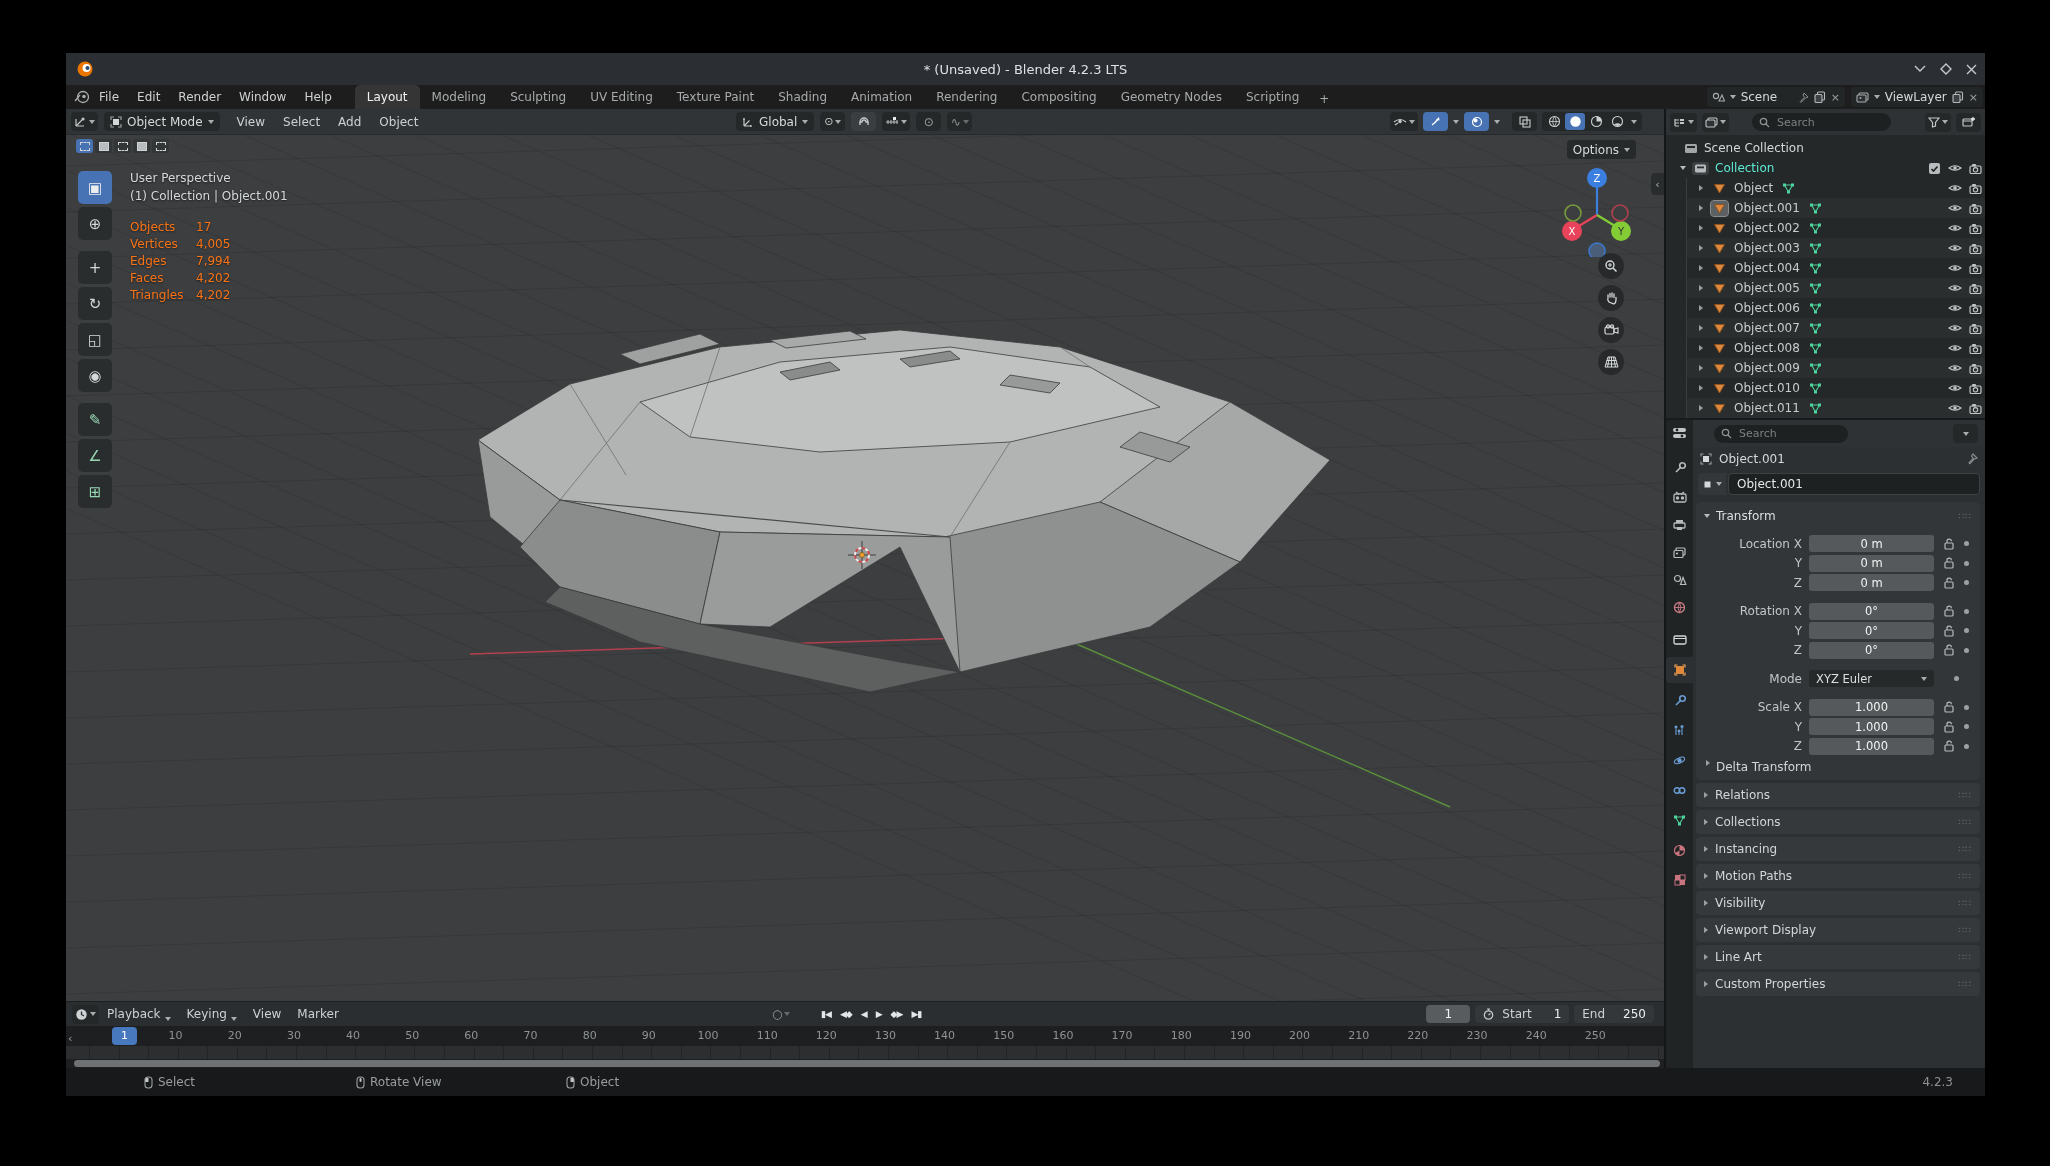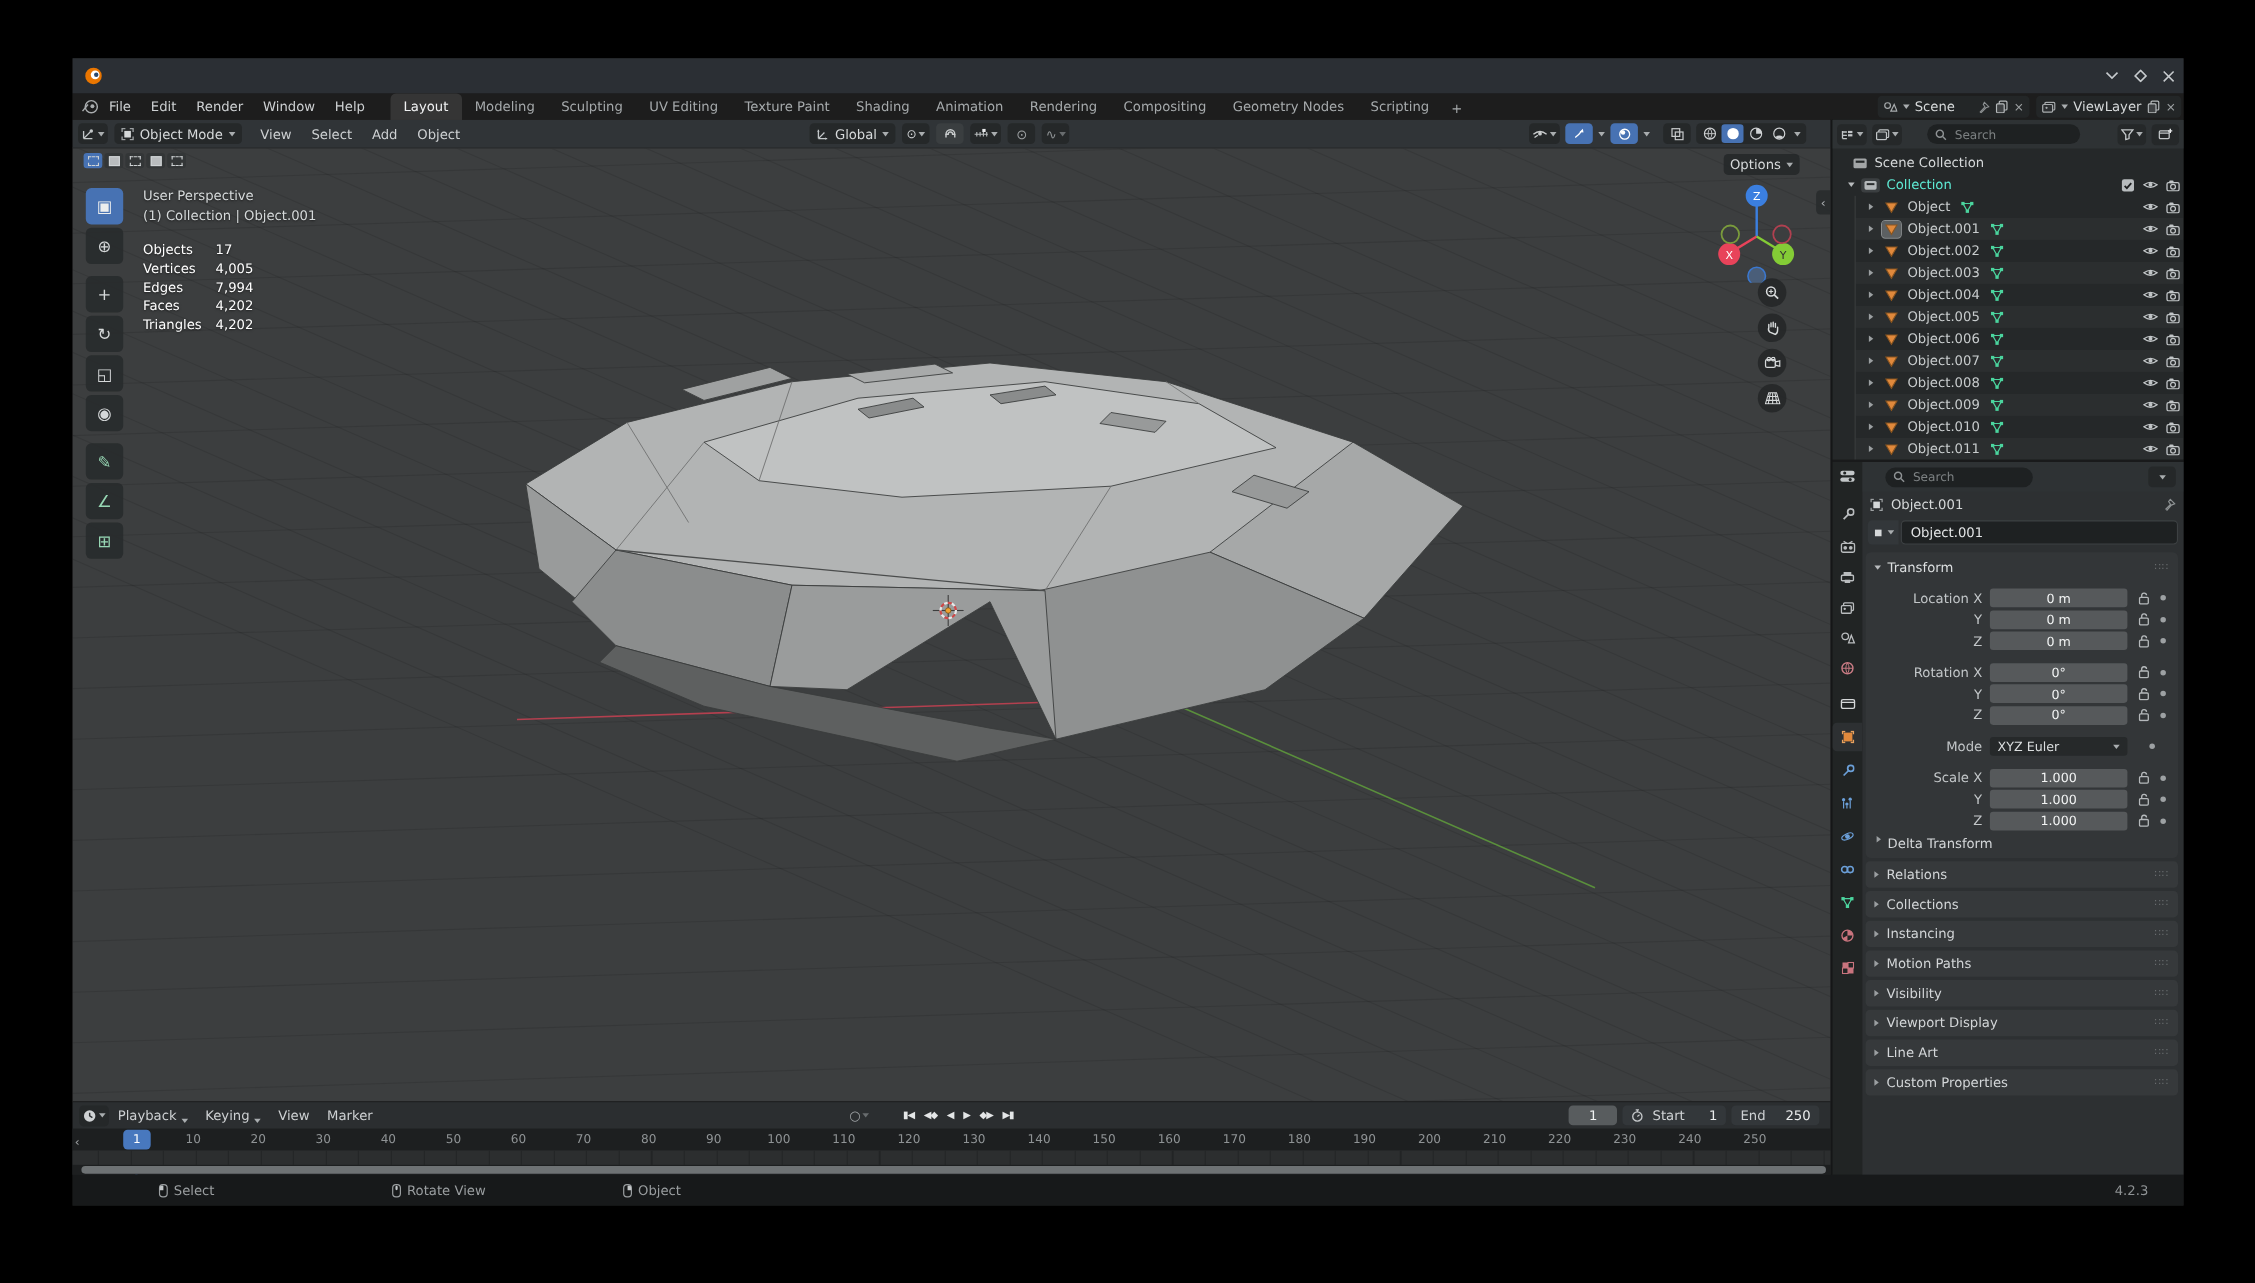--- a/index.html
+++ b/index.html
@@ -51,21 +51,21 @@
   .selmode-row{position:absolute;left:10px;top:4px;display:flex;gap:2px}
   .selmode{width:17px;height:14px;border-radius:3px;background:#33363!important;background:#333637;display:flex;align-items:center;justify-content:center}
   .selmode.on{background:#4772b3}
   .selmode i{display:block;width:8px;height:7px;border:1px dashed #cfd3d5;background:transparent}
   .selmode.f2 i{background:#b9bcbe;border-style:solid}
   .toolbar{position:absolute;left:12px;top:36px;display:flex;flex-direction:column;gap:3px}
   .tool{width:34px;height:33px;background:rgba(40,43,44,.92);border-radius:5px;display:flex;align-items:center;justify-content:center;font-size:15px}
   .tool.active{background:#4772b3;color:#fff}
   .tool.gap{margin-top:8px}
   .vp-text{position:absolute;left:64px;top:34px;color:#d6dadb;text-shadow:0 1px 2px rgba(0,0,0,.55);line-height:18px}
-  .vp-stats{position:absolute;left:64px;top:84px;color:#ffffff;text-shadow:0 1px 2px rgba(0,0,0,.5);line-height:17px}
+  .vp-stats{position:absolute;left:64px;top:84px;color:#f97316;text-shadow:0 1px 2px rgba(0,0,0,.5);line-height:17px}
   .stat-row span.v{display:inline-block;margin-left:0}
   .stat-row b{display:inline-block;width:66px;font-weight:normal}
   .gizmo{position:absolute;right:24px;top:30px;width:86px;height:92px}
   .navbtns{position:absolute;right:40px;top:118px;display:flex;flex-direction:column;gap:6px;align-items:center}
   .navbtn{width:26px;height:26px;border-radius:50%;background:rgba(35,38,39,.85);display:flex;align-items:center;justify-content:center;color:#d6d9da;font-size:13px}
   .options-btn{position:absolute;right:28px;top:5px}
   .sidebar-tab{position:absolute;right:0;top:38px;width:13px;height:22px;background:rgba(40,43,44,.9);border-radius:4px 0 0 4px;color:#aeb2b4;display:flex;align-items:center;justify-content:center;font-size:11px}
 
   
   .timeline{height:66px;background:#2b2e30;display:flex;flex-direction:column;border-top:1px solid #1d1f20}
@@ -143,20 +143,21 @@
 
   <div class="titlebar">
     <span class="tb-logo">
       <svg width="18" height="18">
           <circle cx="9" cy="9" r="7.5" fill="#ea7600"></circle>
           <circle cx="10.5" cy="8" r="4" fill="#fff"></circle>
           <circle cx="11.5" cy="8" r="2" fill="#2b4a6f"></circle>
           <path d="M2 12 L7 6 L4 4 Z" fill="#ea7600"></path>
         </svg>
     </span>
+    <span class="title-text">* (Unsaved) - Blender 4.2.3 LTS</span>
     <span class="win-controls">
       <span>
           <svg width="12" height="8">
             <path d="M1 1 L6 6 L11 1" stroke="#c6cacd" stroke-width="1.4" fill="none"></path>
           </svg>
         </span>
       <span>
           <svg width="12" height="12">
             <path d="M6 1 L11 6 L6 11 L1 6 Z" stroke="#c6cacd" stroke-width="1.4" fill="none"></path>
           </svg>

